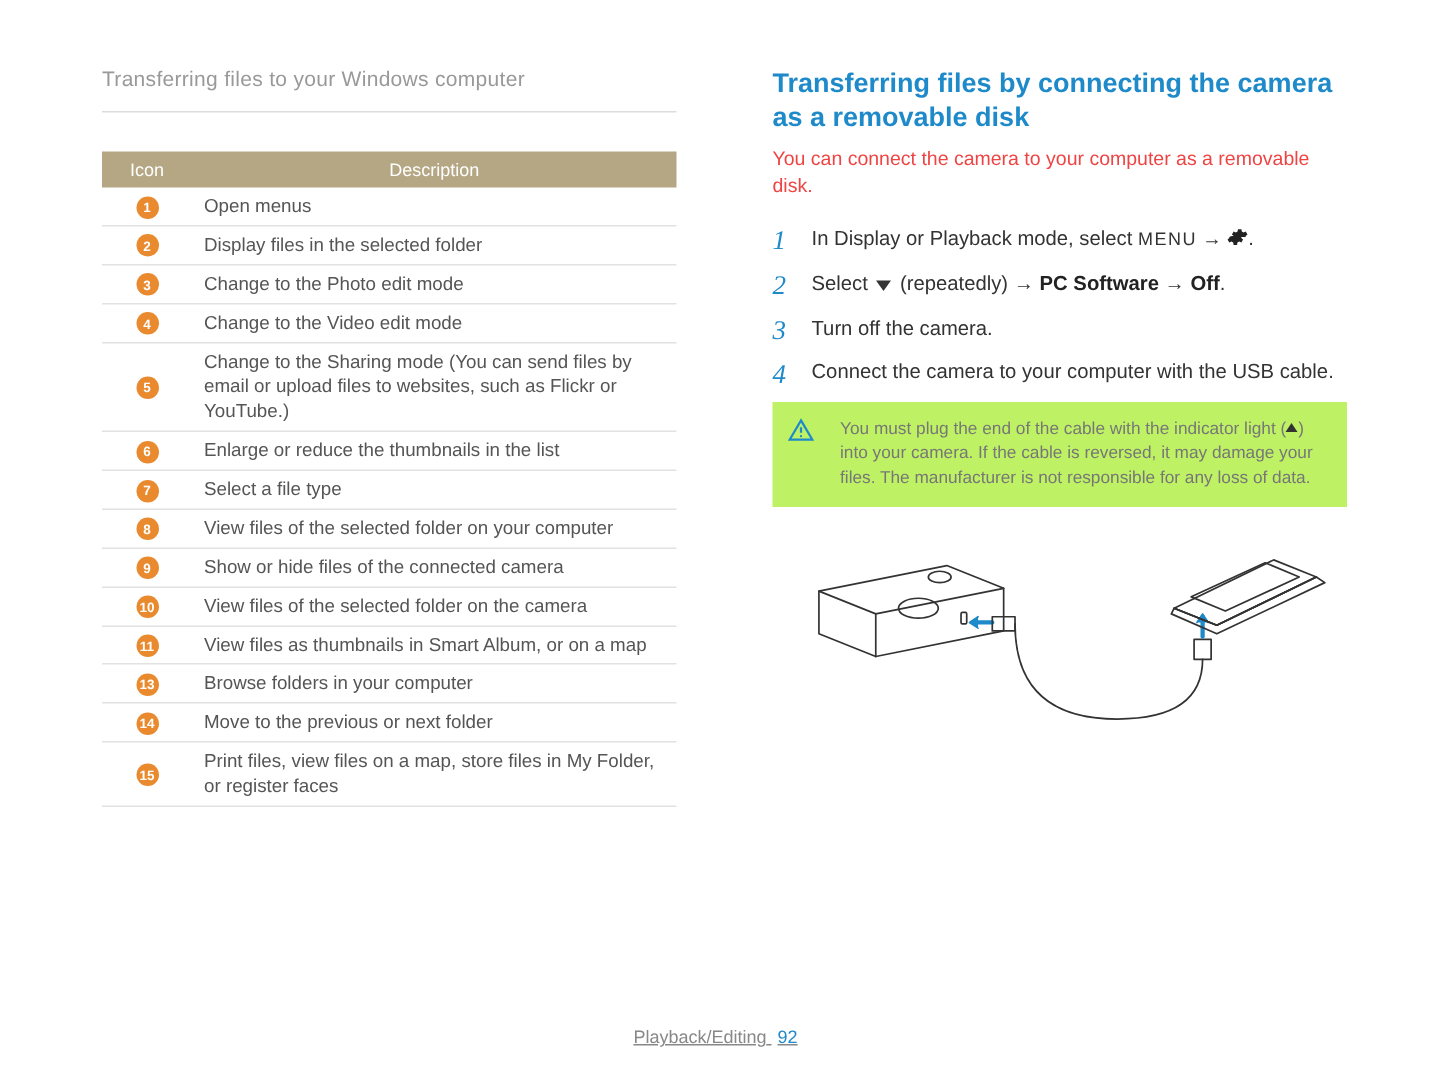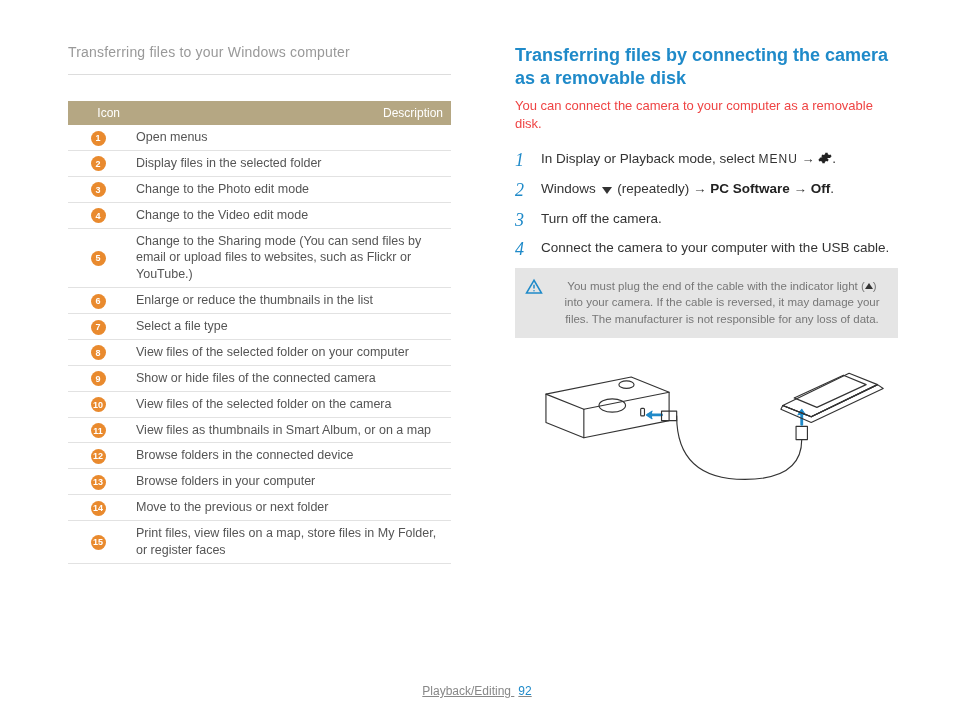--- a/index.html
+++ b/index.html
@@ -2,38 +2,38 @@
 <html><head>
 <meta charset="utf-8">
 <style>
 * { margin:0; padding:0; box-sizing:border-box; }
 body { font-family:Arial,Helvetica,sans-serif; font-size:13px; color:#444; background:#fff; width:954px; height:720px; position:relative; }
 .page { padding:44px 56px 0 68px; display:flex; gap:64px; }
 .col { flex:1; }
 .header-line { color:#999; font-size:14px; margin-bottom:14px; letter-spacing:0.2px; }
 .hr-top { border:none; border-top:1px solid #ddd; margin-bottom:26px; }
 table.icons { width:100%; border-collapse:collapse; font-size:12.5px; }
-table.icons th { background:#b5a783; color:#fff; text-align:right; font-weight:normal; padding:5px 8px; font-size:12px; }
+table.icons th { background:#b5a783; color:#fff; text-align:center; font-weight:normal; padding:5px 8px; font-size:12px; }
 table.icons th:first-child { width:60px; }
 table.icons td { padding:4px 8px; border-bottom:1px solid #e2e2e2; color:#555; vertical-align:middle; line-height:1.35; }
 table.icons td.ic { text-align:center; }
 .numcircle { display:inline-flex; align-items:center; justify-content:center; width:15px; height:15px; border-radius:50%; background:#e98a2e; color:#fff; font-size:9px; font-weight:bold; }
 h2.blue { color:#1f8ac9; font-size:18px; font-weight:bold; line-height:1.3; margin-bottom:6px; }
 .intro { color:#ef4444; font-size:13px; line-height:1.4; margin-bottom:16px; }
 ol.steps { list-style:none; counter-reset:step; }
 ol.steps li { counter-increment:step; position:relative; padding-left:26px; margin-bottom:10px; color:#333; font-size:13.5px; line-height:1.45; }
 ol.steps li::before { content:counter(step); position:absolute; left:0; top:-2px; color:#1f8ac9; font-size:18px; font-style:italic; font-family:Georgia,serif; }
 .bold { font-weight:bold; color:#222; }
 .menu-label { font-family:Arial Black,Arial; font-weight:400; letter-spacing:1px; font-size:12px; }
 .gear { display:inline-block; vertical-align:-2px; }
 .gear svg { display:block; }
 .arrow { font-size:13px; }
 .chev-down { display:inline-block; width:0; height:0; border-left:5px solid transparent; border-right:5px solid transparent; border-top:7px solid #333; vertical-align:-1px; margin:0 2px; }
 .tri-up { display:inline-block; width:0; height:0; border-left:4px solid transparent; border-right:4px solid transparent; border-bottom:6px solid #333; vertical-align:1px; }
-.warnbox { background:#e5e5e5; padding:10px 14px 10px 45px; position:relative; color:#777; font-size:11.5px; line-height:1.45; margin-top:6px; margin-bottom:18px;text-align:center; }
+.warnbox { background:#bef264; padding:10px 14px 10px 45px; position:relative; color:#777; font-size:11.5px; line-height:1.45; margin-top:6px; margin-bottom:18px; }
 .warnbox .warn-icon { position:absolute; left:10px; top:10px; }
 .illus { text-align:center; }
 .illus svg { max-width:360px; }
 .footer { position:absolute; bottom:22px; left:0; right:0; text-align:center; font-size:12px; color:#888;text-decoration:underline; }
 .footer .pg { color:#1f8ac9; margin-left:4px; }
 </style>
 </head>
 <body>
 
 <div class="page">
@@ -86,24 +86,20 @@
           </tr>
         <tr>
             <td class="ic"><span class="numcircle">10</span></td>
             <td>View files of the selected folder on the camera</td>
           </tr>
         <tr>
             <td class="ic"><span class="numcircle">11</span></td>
             <td>View files as thumbnails in Smart Album, or on a map</td>
           </tr>
         <tr>
-            <td class="ic"><span class="numcircle">12</span></td>
-            <td>Browse folders in the connected device</td>
-          </tr>
-        <tr>
             <td class="ic"><span class="numcircle">13</span></td>
             <td>Browse folders in your computer</td>
           </tr>
         <tr>
             <td class="ic"><span class="numcircle">14</span></td>
             <td>Move to the previous or next folder</td>
           </tr>
         <tr>
             <td class="ic"><span class="numcircle">15</span></td>
             <td>Print files, view files on a map, store files in My Folder, or register faces</td>
@@ -115,21 +111,21 @@
   <div class="col">
     <h2 class="blue">Transferring files by connecting the camera as a removable disk</h2>
     <p class="intro">You can connect the camera to your computer as a removable disk.</p>
     <ol class="steps">
       <li>
         <span>In Display or Playback mode, select </span><span class="menu-label">MENU</span><span class="arrow"> → </span><span class="gear"><svg width="14" height="14" viewBox="0 0 24 24">
               <path fill="#222" d="M12 8a4 4 0 100 8 4 4 0 000-8zm9.4 4a7.5 7.5 0 00-.1-1.2l2.1-1.6-2-3.4-2.5 1a7.6 7.6 0 00-2-1.2l-.4-2.6h-4l-.4 2.6a7.6 7.6 0 00-2 1.2l-2.5-1-2 3.4 2.1 1.6A7.5 7.5 0 002.6 12c0 .4 0 .8.1 1.2L.6 14.8l2 3.4 2.5-1c.6.5 1.3.9 2 1.2l.4 2.6h4l.4-2.6c.7-.3 1.4-.7 2-1.2l2.5 1 2-3.4-2.1-1.6c.1-.4.1-.8.1-1.2z"></path>
             </svg></span><span>.</span>
       </li>
       <li>
-        <span>Windows </span><span class="chev-down"></span><span> (repeatedly) → </span><span class="bold">PC Software</span><span> → </span><span class="bold">Off</span><span>.</span>
+        <span>Select </span><span class="chev-down"></span><span> (repeatedly) → </span><span class="bold">PC Software</span><span> → </span><span class="bold">Off</span><span>.</span>
       </li>
       <li>Turn off the camera.</li>
       <li>Connect the camera to your computer with the USB cable.</li>
     </ol>
     <div class="warnbox">
       <span class="warn-icon">
         <svg width="18" height="18" viewBox="0 0 24 24">
             <path fill="none" stroke="#1f8ac9" stroke-width="2" d="M12 3 L22 20 H2 Z"></path>
             <line x1="12" y1="9" x2="12" y2="14" stroke="#1f8ac9" stroke-width="2"></line>
             <circle cx="12" cy="17" r="1" fill="#1f8ac9"></circle>

